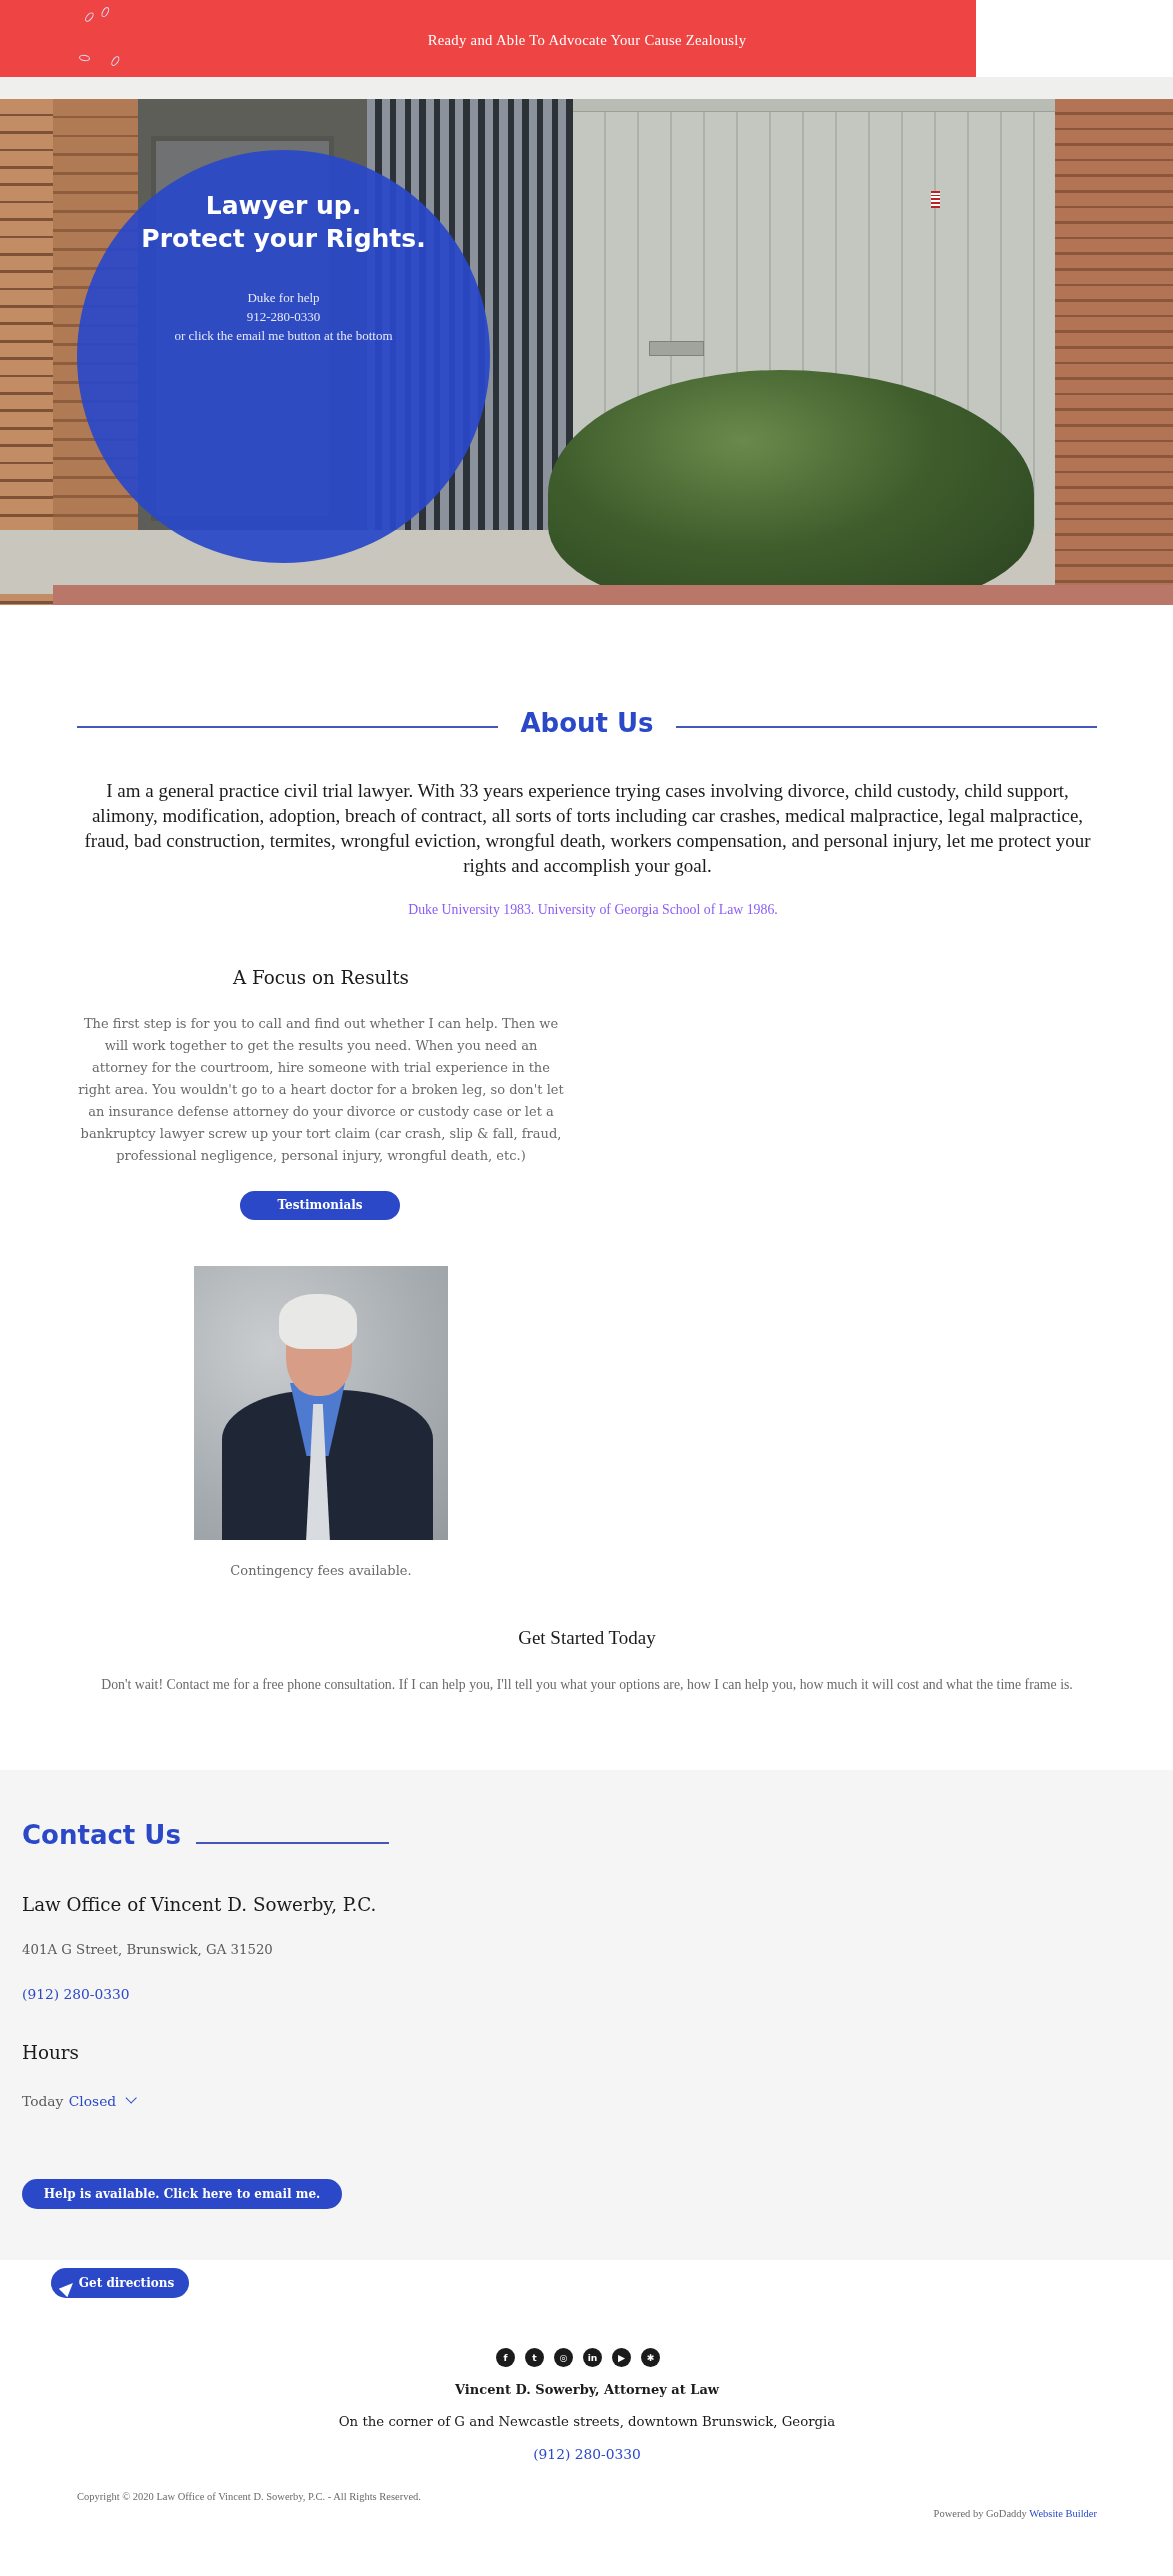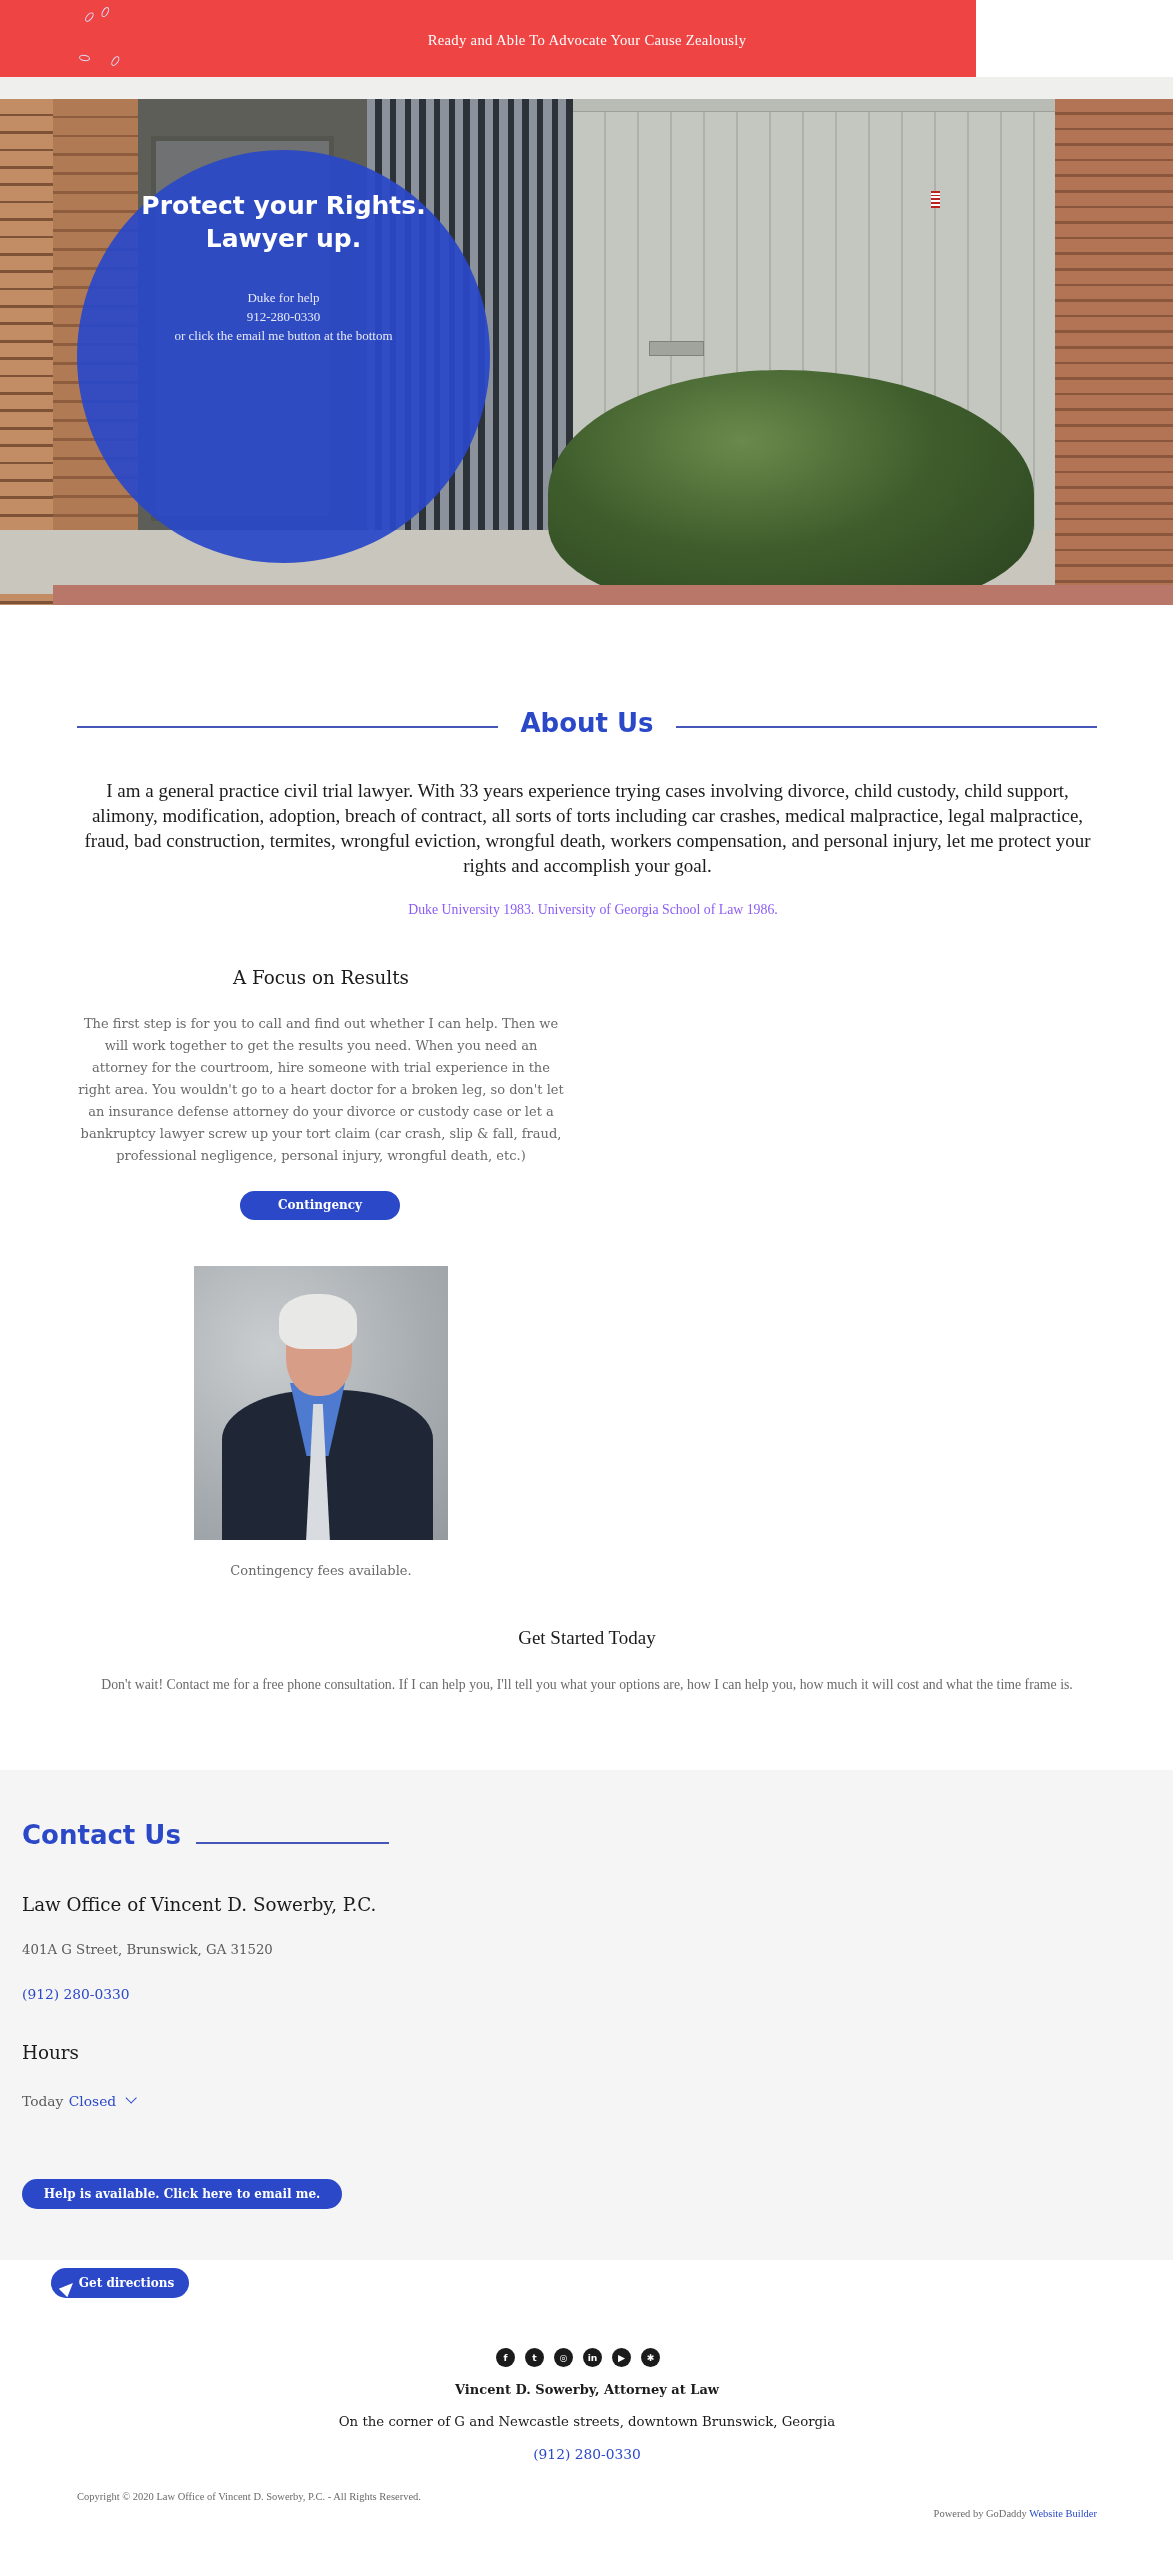--- a/index.html
+++ b/index.html
@@ -113,41 +113,41 @@
   <div class="wall-top"></div>
   <div class="brick-r"></div>
   <div class="flag"></div>
   <div class="mailslot"></div>
   <div class="ground"></div>
   <div class="bush"></div>
   <div class="curb"></div>
 </div>
 <div class="hero-circle">
   <div class="h1">
+    <div>Lawyer up.</div>
     <div>Protect your Rights.</div>
-    <div>Lawyer up.</div>
   </div>
   <div class="sub">
     <div>Duke for help</div>
     <div>912-280-0330</div>
     <div>or click the email me button at the bottom</div>
   </div>
 </div>
 
 <div class="about-title-row">
   <div class="about-line" style="left:0;width:424px;"></div>
   <div class="about-line" style="left:596px;width:424px;"></div>
   <div class="about-title"><span>About Us</span></div>
 </div>
 <div class="about-body">I am a general practice civil trial lawyer. With 33 years experience trying cases involving divorce, child custody, child support, alimony, modification, adoption, breach of contract, all sorts of torts including car crashes, medical malpractice, legal malpractice, fraud, bad construction, termites, wrongful eviction, wrongful death, workers compensation, and personal injury, let me protect your rights and accomplish your goal.</div>
 <div class="about-edu">Duke University 1983. University of Georgia School of Law 1986.</div>
 
 <div class="focus-title">A Focus on Results</div>
 <div class="focus-body">The first step is for you to call  and find out whether I can help.  Then we will work together to get the results you need.  When you need an attorney for the courtroom, hire someone with trial experience in the right area.  You wouldn't go to a heart doctor for a broken leg, so don't let an insurance defense attorney do your divorce or custody case or let a bankruptcy lawyer screw up your tort claim (car crash, slip &amp; fall, fraud, professional negligence, personal injury, wrongful death, etc.)</div>
-<button class="btn btn-testimonials">Contingency</button>
+<button class="btn btn-testimonials">Testimonials</button>
 
 <div class="portrait">
   <div class="p-suit"></div>
   <div class="p-shirt"></div>
   <div class="p-tie"></div>
   <div class="p-face"></div>
   <div class="p-hair"></div>
 </div>
 <div class="contingency">Contingency fees available.</div>
 

